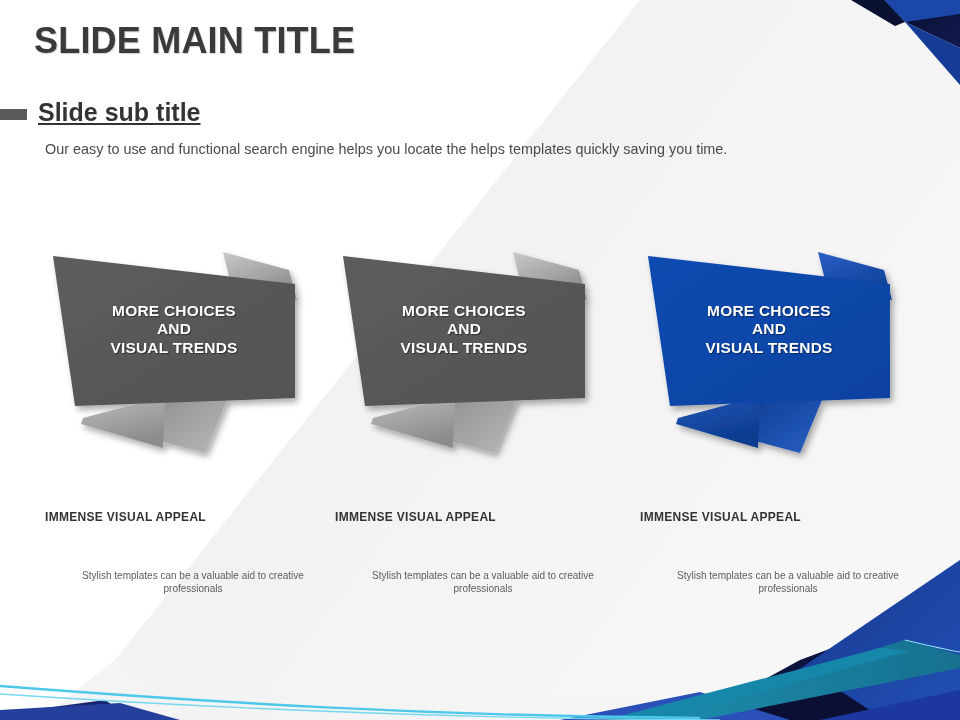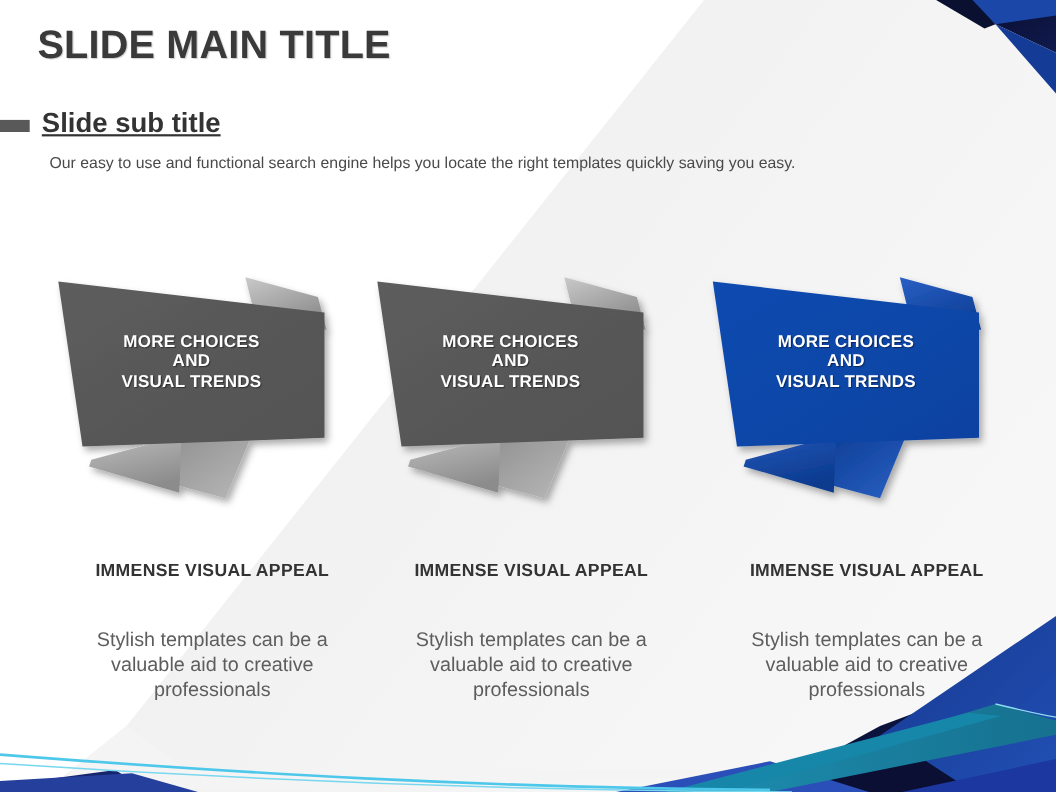--- a/index.html
+++ b/index.html
@@ -113,34 +113,34 @@
     letter-spacing: 0.2px;
     text-shadow: 1px 1px 1px rgba(0,0,0,0.45);
     pointer-events: none;
   }
 
   .caption-head {
     position: absolute;
     top: 262px;
     left: 0;
     width: 296px;
-    text-align: center;
-    font-size: 16px;
+    text-align: left;
+    font-size: 12px;
     font-weight: bold;
     color: #333333;
     line-height: 1.24;
     letter-spacing: 0.3px;
   }
   .caption-body {
     position: absolute;
     top: 322px;
     left: 10px;
     width: 276px;
     text-align: center;
-    font-size: 18px;
+    font-size: 10px;
     color: #5d5d5d;
     line-height: 1.28;
   }
 </style>
 </head>
 <body>
 
 <div id="slide">
 
   <svg class="bg-layer" viewBox="0 0 960 720" preserveAspectRatio="none">
@@ -185,21 +185,21 @@
 
     <path d="M0,686 C220,703 430,716 700,718" fill="none" stroke="#4ec8ea" stroke-width="2.4"></path>
     <path d="M0,694 C240,710 470,719 720,720" fill="none" stroke="#76d7ef" stroke-width="1.4"></path>
     <path d="M905,640 C930,646 948,650 960,652" fill="none" stroke="#8fdcf0" stroke-width="1.2"></path>
   </svg>
 
   <div class="header">
     <div class="main-title">SLIDE MAIN TITLE</div>
     <div class="sub-bullet"></div>
     <div class="sub-title">Slide sub title</div>
-    <div class="lead-text">Our easy to use and functional search engine helps you locate the right templates quickly  saving you easy.</div>
+    <div class="lead-text">Our easy to use and functional search engine helps you locate the helps templates quickly  saving you time.</div>
   </div>
 
   <div class="cols">
 
     <div class="col col-0">
       <div class="banner-wrap">
         <svg class="banner-svg" viewBox="0 0 268 222">
           <defs>
             <linearGradient id="g1flap" x1="0" y1="0" x2="0.6" y2="1">
               <stop offset="0%" stop-color="#c9c9c9"></stop>

